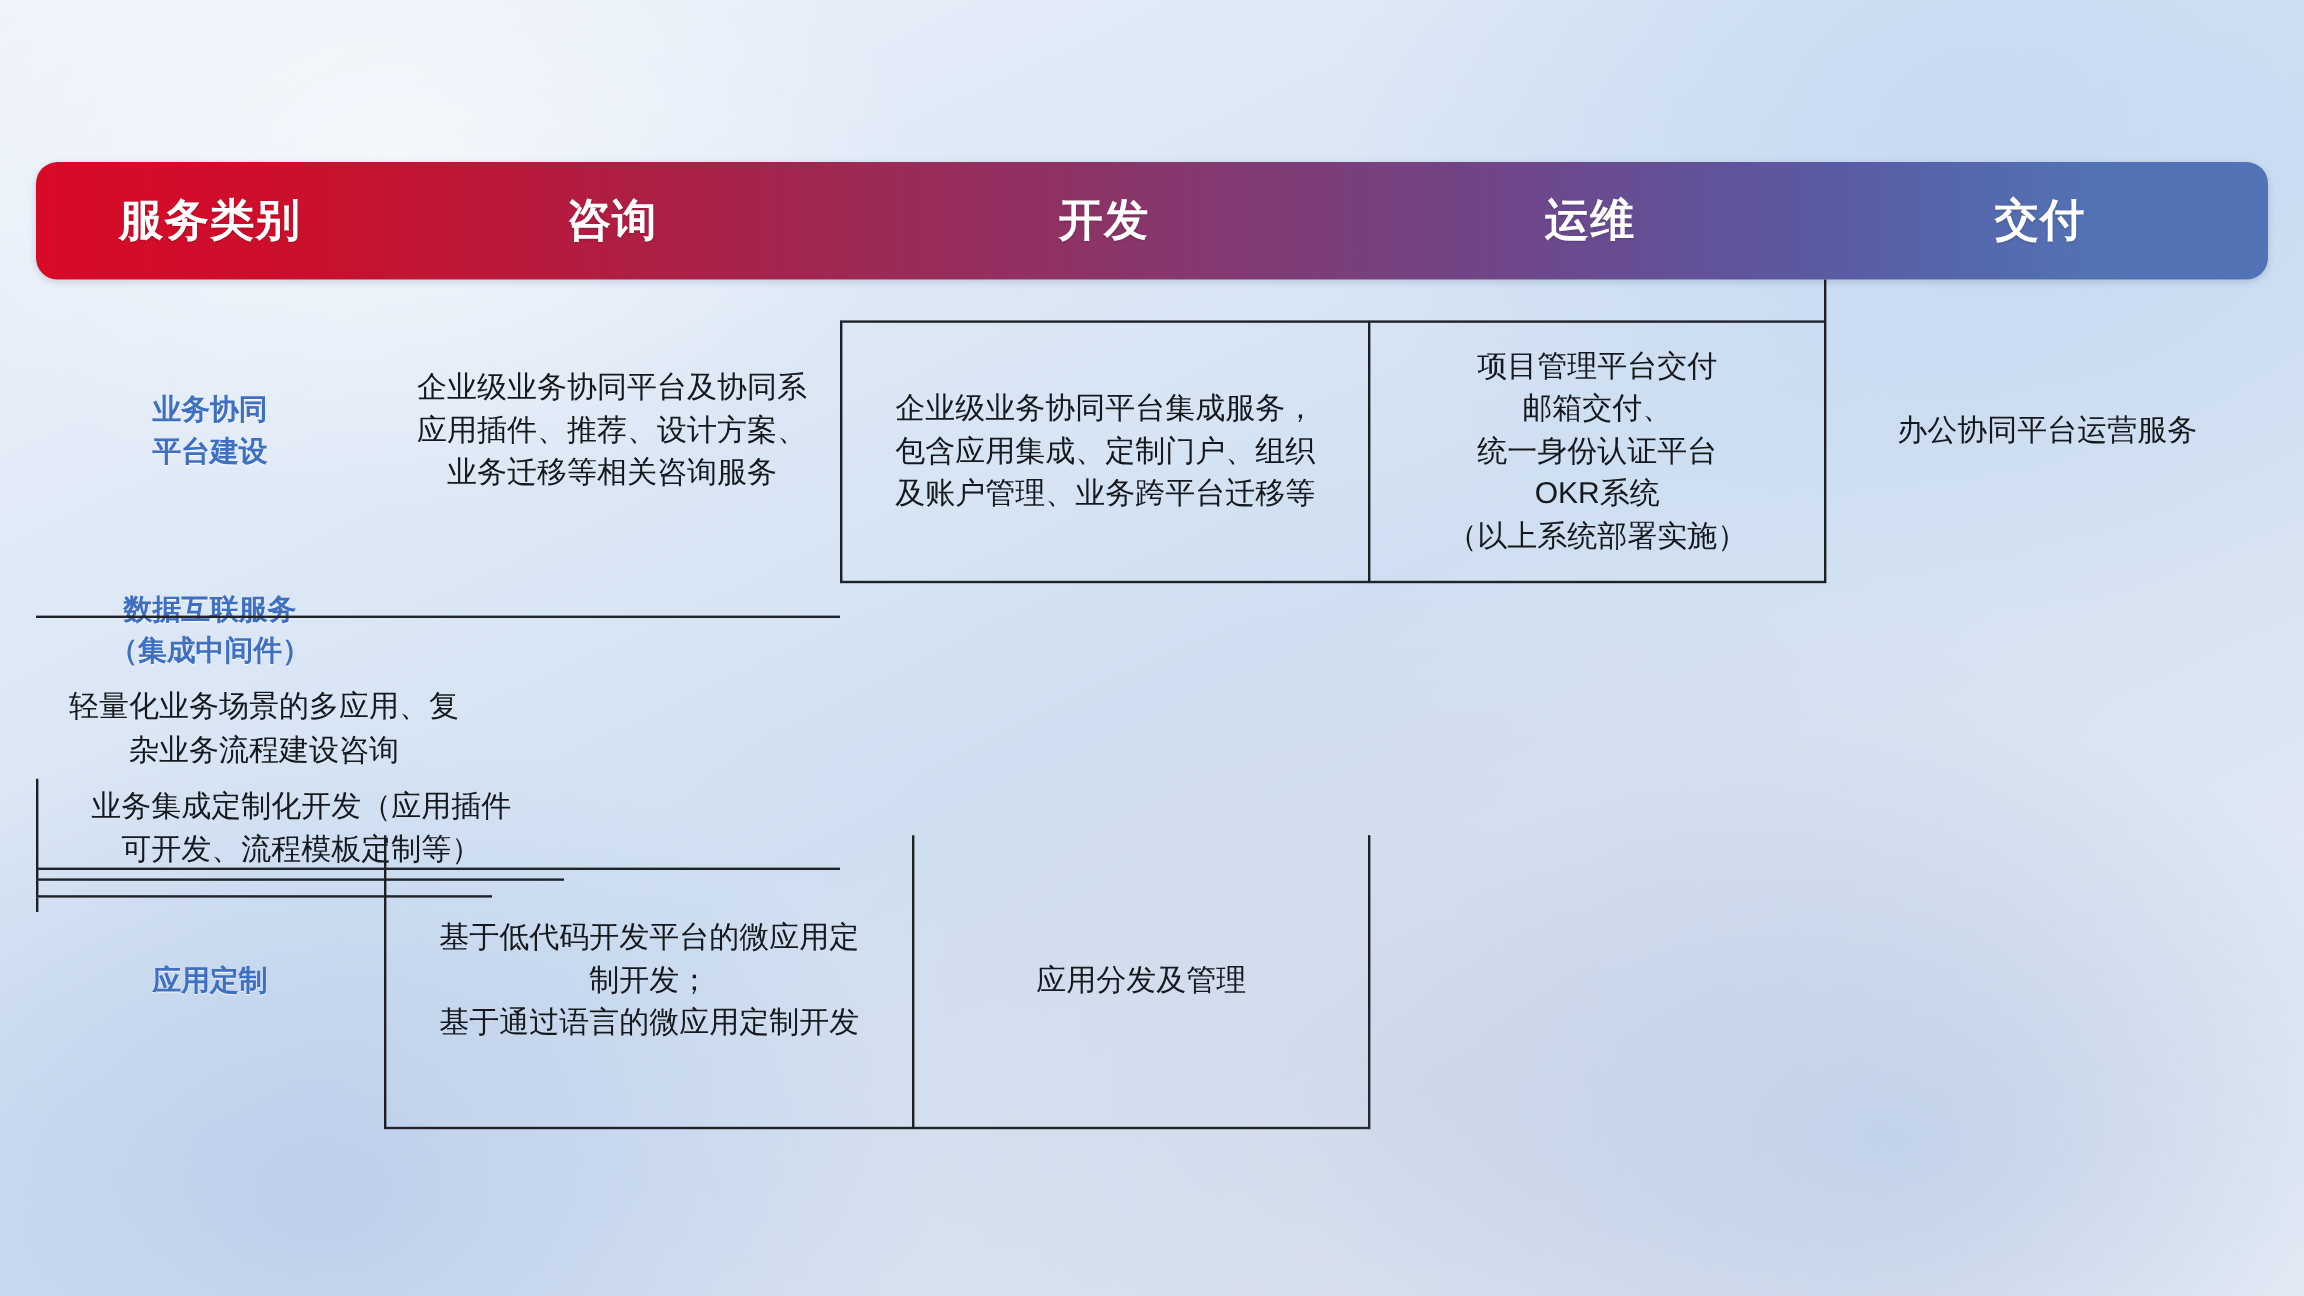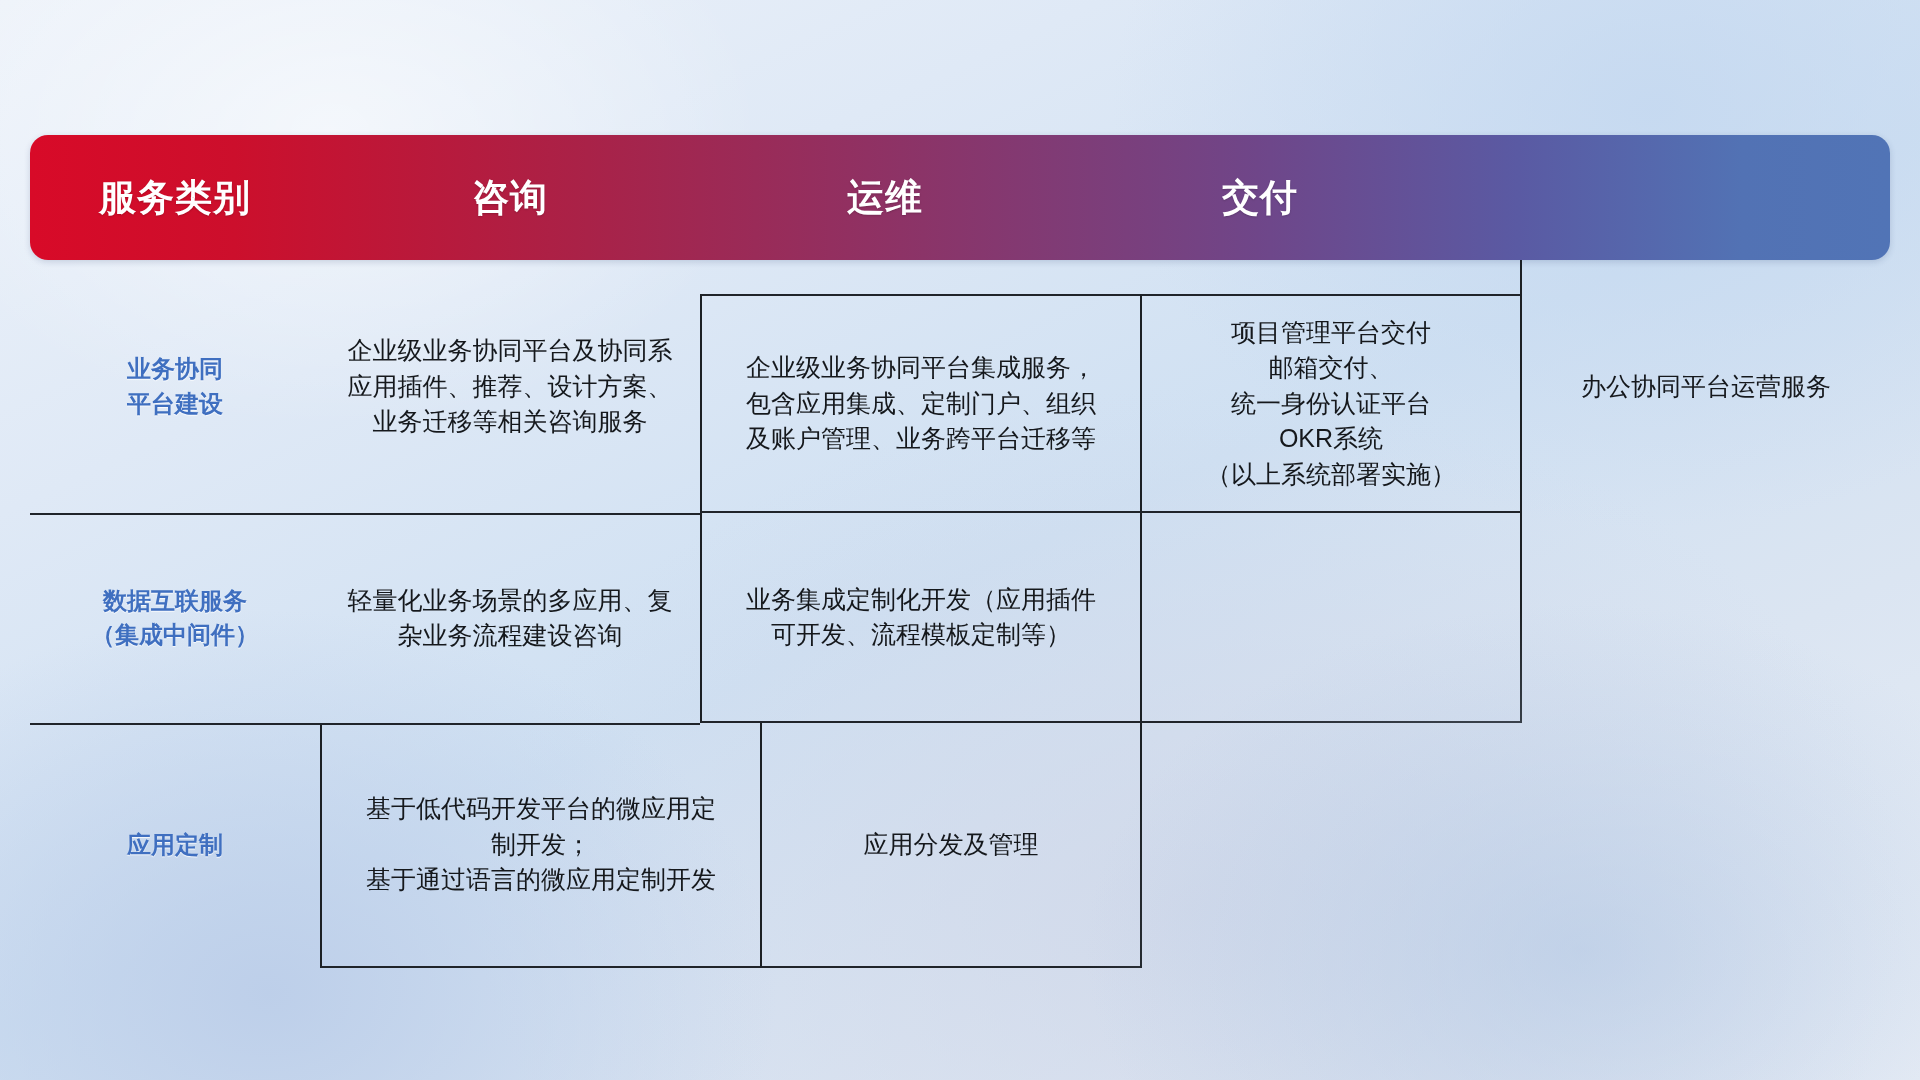--- a/index.html
+++ b/index.html
@@ -44,21 +44,21 @@
   #table-wrap {
     position: absolute;
     left: 30px;
     top: 135px;
     width: 1860px;
   }
 
   
   .thead {
     display: flex;
-    height: 125px;
+    height: 98px;
     border-radius: 18px;
     background: linear-gradient(90deg,
         #d80a28 0%,
         #cc0f2c 11%,
         #a92248 30%,
         #8b3468 48%,
         #6f4689 66%,
         #5a5aa3 80%,
         #5272b4 92%,
         #5174b6 100%);
@@ -77,21 +77,21 @@
   }
 
   
   .tbody { width: 100%; }
   .tr {
     display: flex;
     width: 100%;
     align-items: stretch;
   }
   .tr-1 { height: 253px; }
-  .tr-2 { height: 210px; }
+  .tr-2 { height: 210px; flex-direction: column; }
   .tr-3 { height: 245px; }
 
   .td {
     display: flex;
     align-items: center;
     justify-content: center;
     box-sizing: border-box;
     padding: 6px 14px;
     font-size: 25px;
     line-height: 1.42;
@@ -127,20 +127,23 @@
 <div id="page">
 
   <div id="table-wrap" style="position: absolute;">
 
     <div class="thead">
       <div class="th c0">
         <span>服务类别</span>
       </div>
       <div class="th c1">
         <span>咨询</span>
+      </div>
+      <div class="th c2">
+        <span>开发</span>
       </div>
       <div class="th c4">
         <span>运维</span>
       </div>
       <div class="th c3">
         <span>交付</span>
       </div>
     </div>
 
     <div class="tbody">

